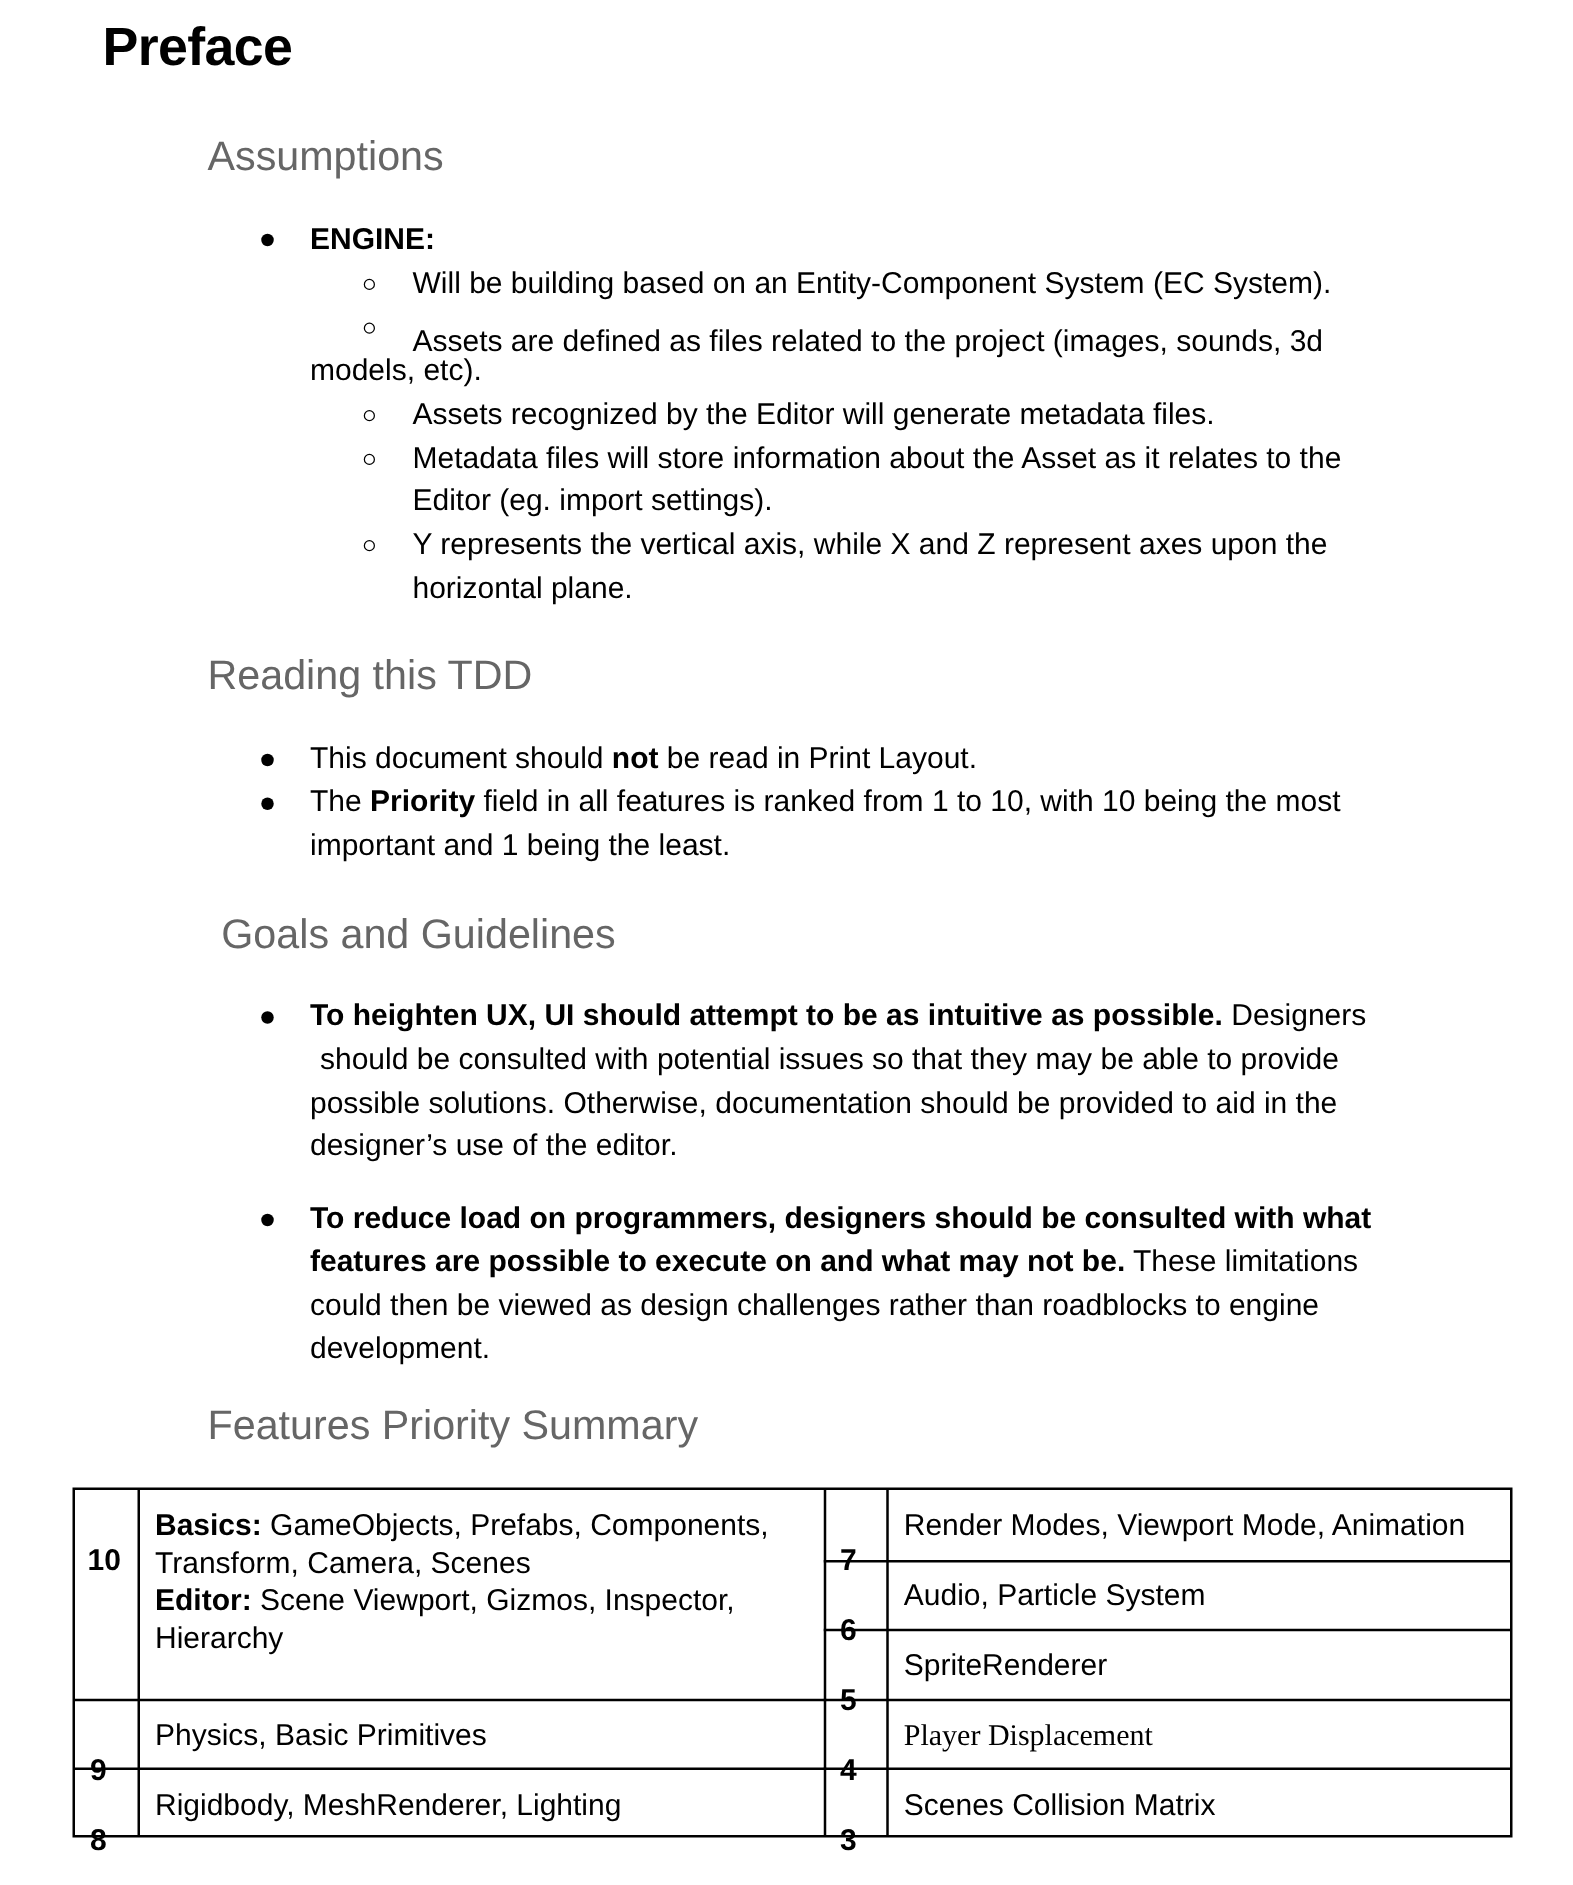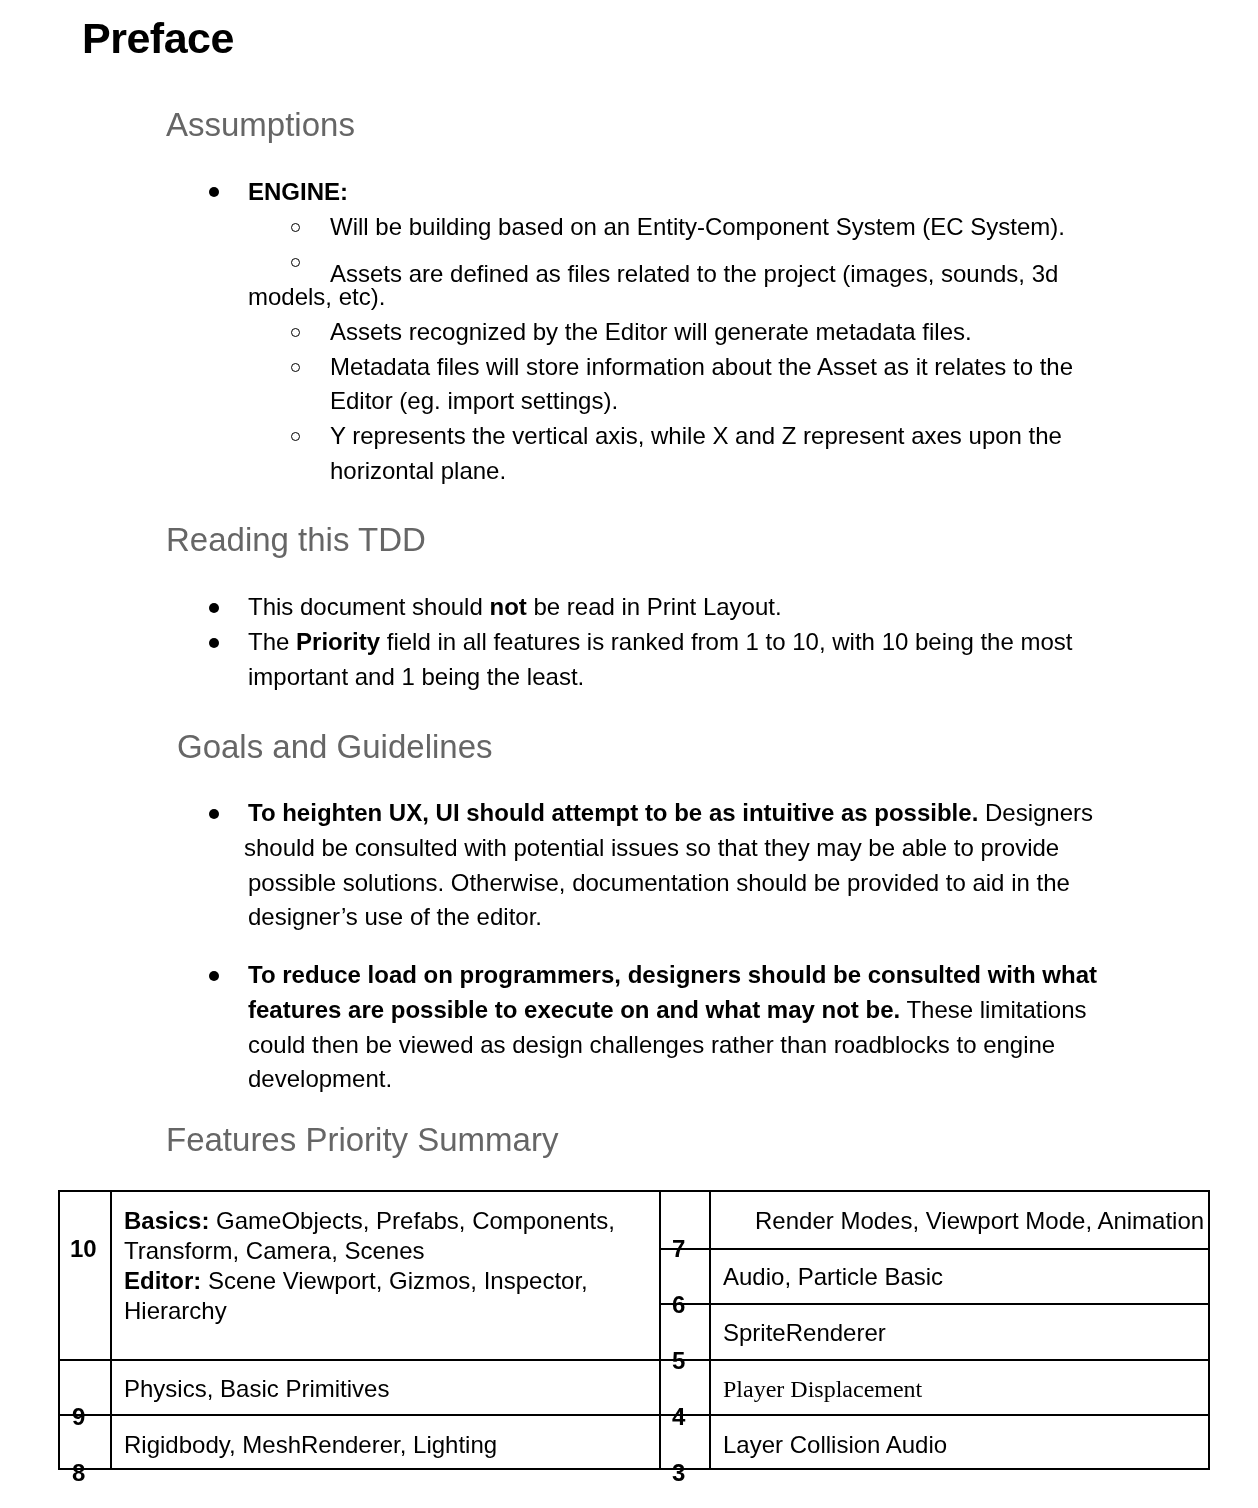--- a/index.html
+++ b/index.html
@@ -79,21 +79,21 @@
   <span>The </span><span class="b">Priority</span><span> field in all features is ranked from 1 to 10, with 10 being the most</span>
 </div>
 <div class="line" style="left:248px; top:659px;">important and 1 being the least.</div>
 
 <h2 class="h2" style="top:728px;margin-left:11px;">Goals and Guidelines</h2>
 
 <div class="dot" style="left:209px; top:809px;"></div>
 <div class="line" style="left:248px; top:795px;">
   <span class="b">To heighten UX, UI should attempt to be as intuitive as possible.</span><span> Designers</span>
 </div>
-<div class="line" style="left:244px; top:830px;">should be consulted with potential issues so that they may be able to provide</div>
+<div class="line" style="left:256px; top:830px;">should be consulted with potential issues so that they may be able to provide</div>
 <div class="line" style="left:248px; top:865px;">possible solutions. Otherwise, documentation should be provided to aid in the</div>
 <div class="line" style="left:248px; top:899px;">designer’s use of the editor.</div>
 
 <div class="dot" style="left:209px; top:971px;"></div>
 <div class="line b" style="left:248px; top:957px;">To reduce load on programmers, designers should be consulted with what</div>
 <div class="line" style="left:248px; top:992px;">
   <span class="b">features are possible to execute on and what may not be.</span><span> These limitations</span>
 </div>
 <div class="line" style="left:248px; top:1027px;">could then be viewed as design challenges rather than roadblocks to engine</div>
 <div class="line" style="left:248px; top:1061px;">development.</div>
@@ -122,26 +122,26 @@
     <div>Hierarchy</div>
   </div>
 
   <div class="cell num" style="left:12px; top:182px;">9</div>
   <div class="cell" style="left:64px; top:182px;">Physics, Basic Primitives</div>
 
   <div class="cell num" style="left:12px; top:238px;">8</div>
   <div class="cell" style="left:64px; top:238px;">Rigidbody, MeshRenderer, Lighting</div>
 
   <div class="cell num" style="left:612px; top:14px;">7</div>
-  <div class="cell" style="left:695px; top:14px;">Render Modes, Viewport Mode, Animation</div>
+  <div class="cell" style="left:663px; top:14px;">Render Modes, Viewport Mode, Animation</div>
 
   <div class="cell num" style="left:612px; top:70px;">6</div>
-  <div class="cell" style="left:663px; top:70px;">Audio, Particle Basic</div>
+  <div class="cell" style="left:663px; top:70px;">Audio, Particle System</div>
 
   <div class="cell num" style="left:612px; top:126px;">5</div>
   <div class="cell" style="left:663px; top:126px;">SpriteRenderer</div>
 
   <div class="cell num" style="left:612px; top:182px;">4</div>
   <div class="cell" style="left:663px; top:182px;font-family:Liberation Serif, serif;">Player Displacement</div>
 
   <div class="cell num" style="left:612px; top:238px;">3</div>
-  <div class="cell" style="left:663px; top:238px;">Layer Collision Audio</div>
+  <div class="cell" style="left:663px; top:238px;">Scenes Collision Matrix</div>
 </div>
 
 </body></html>

